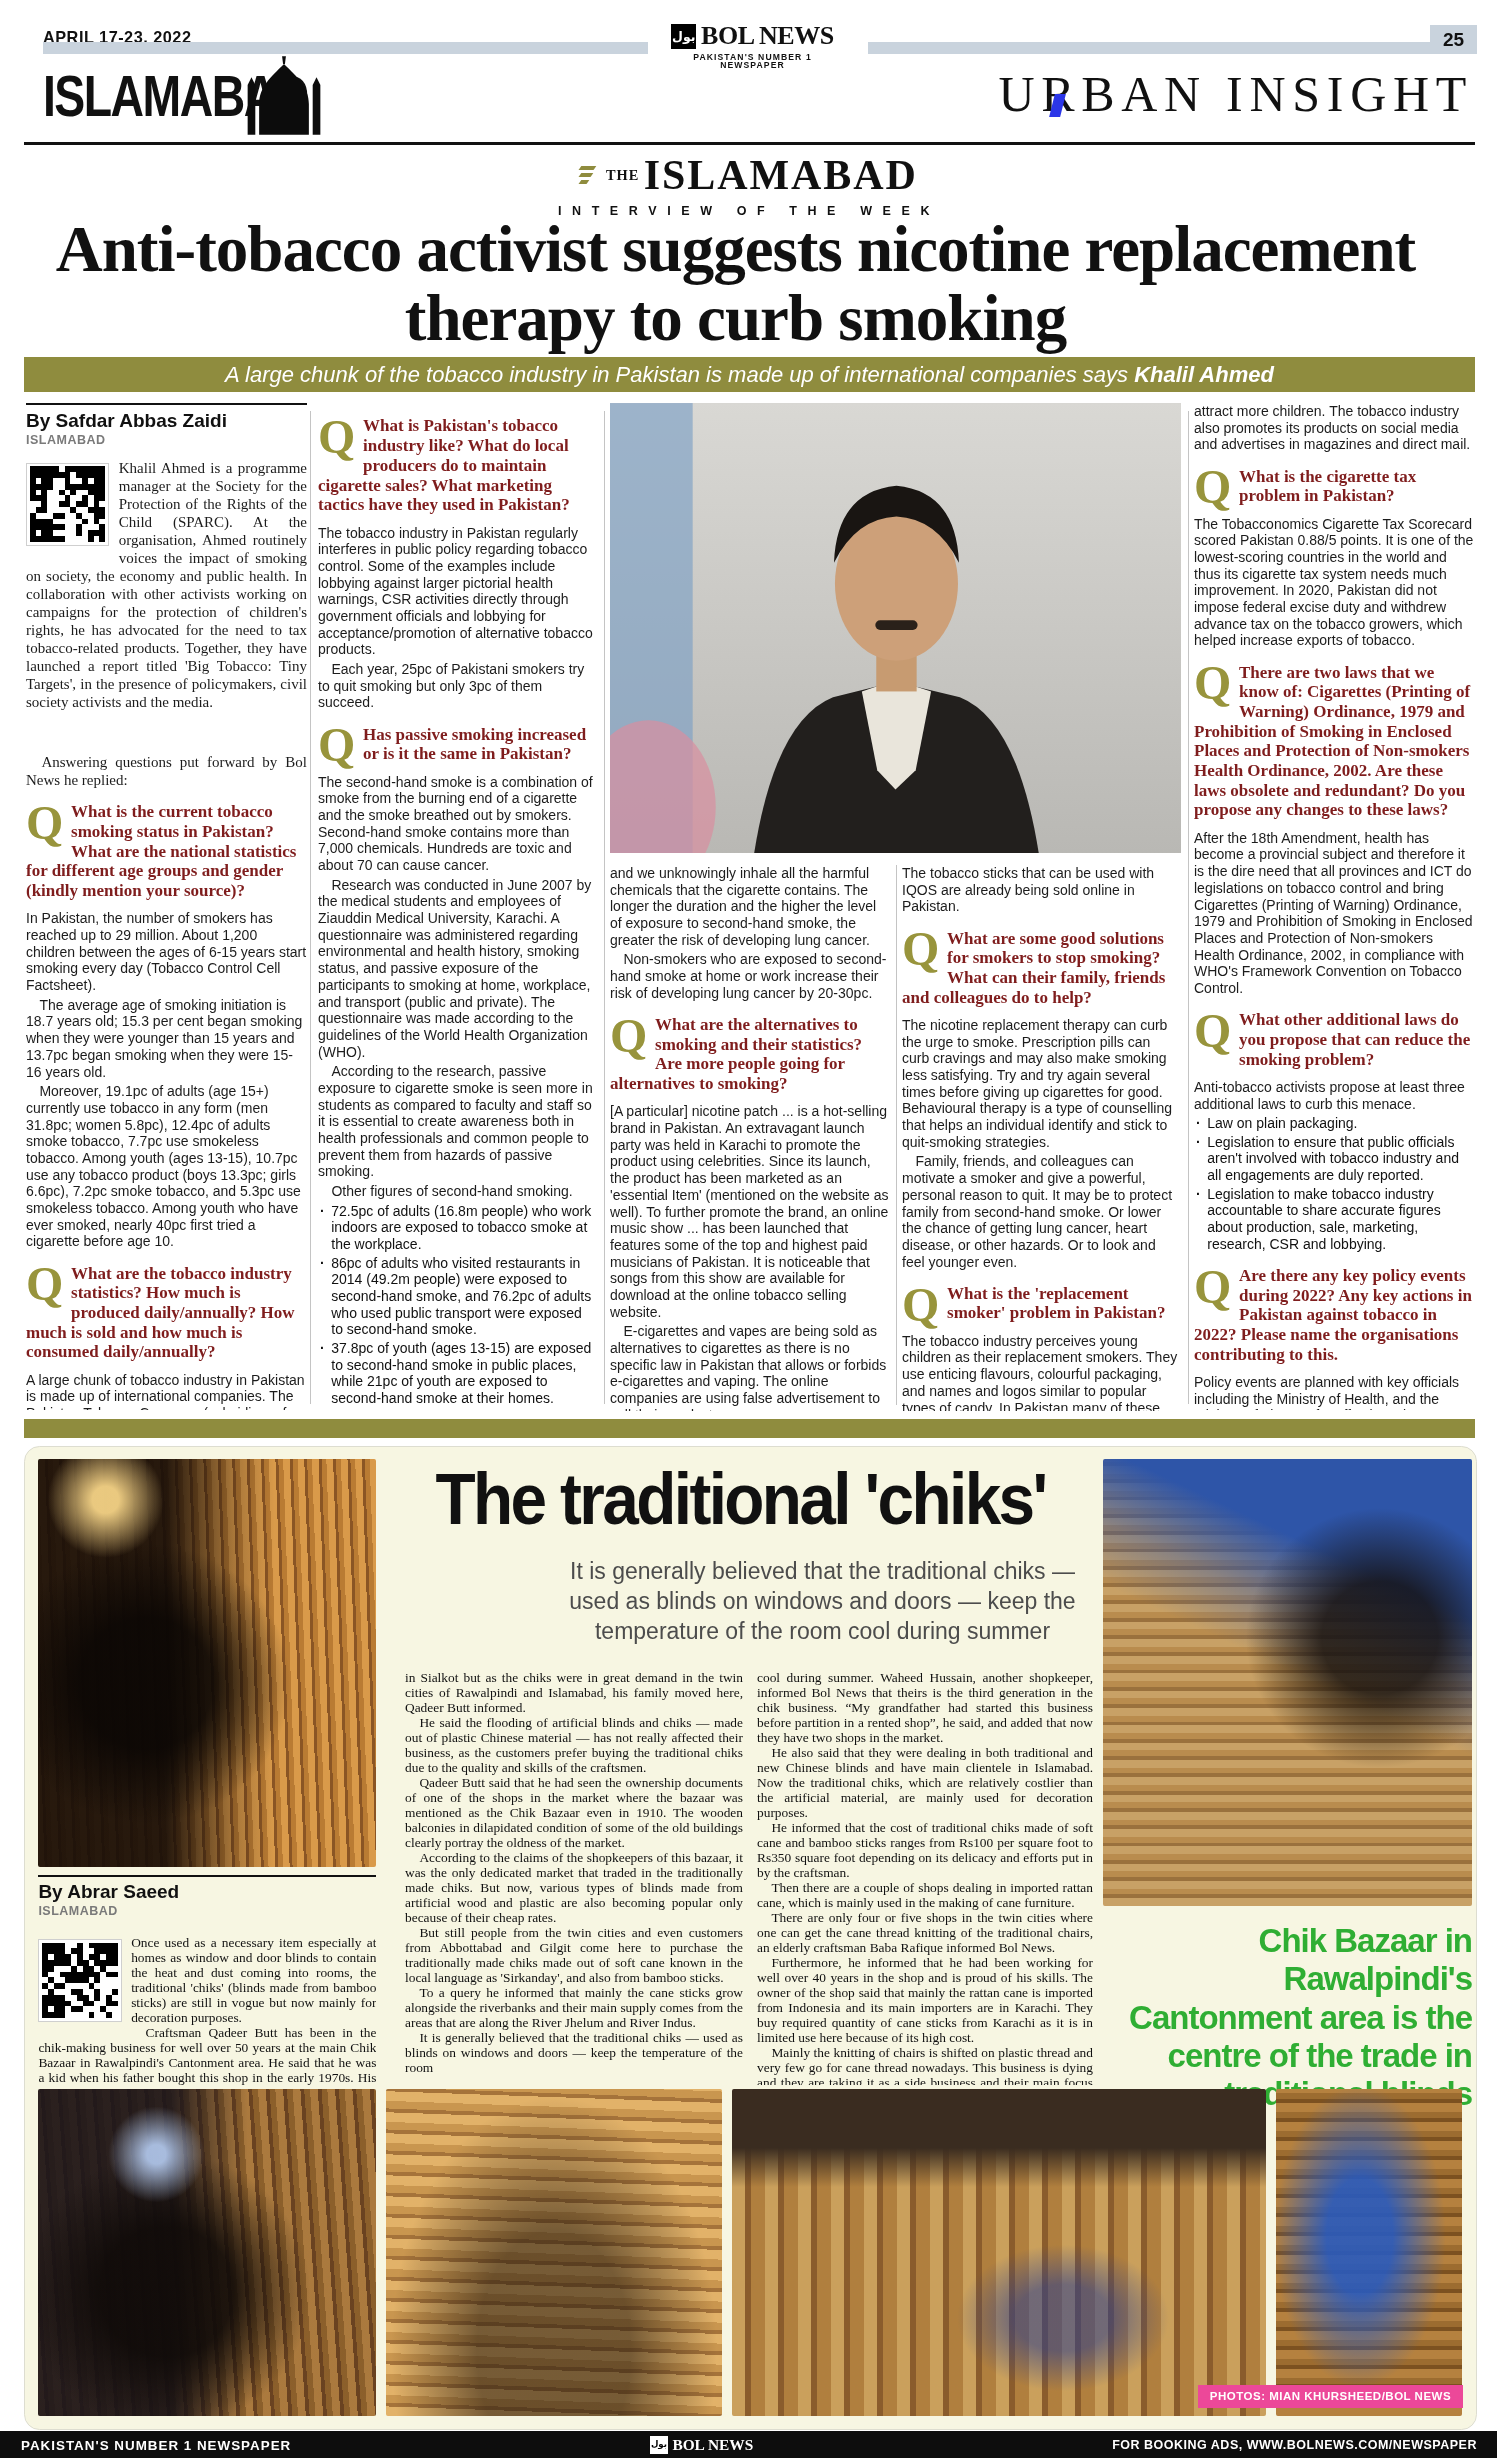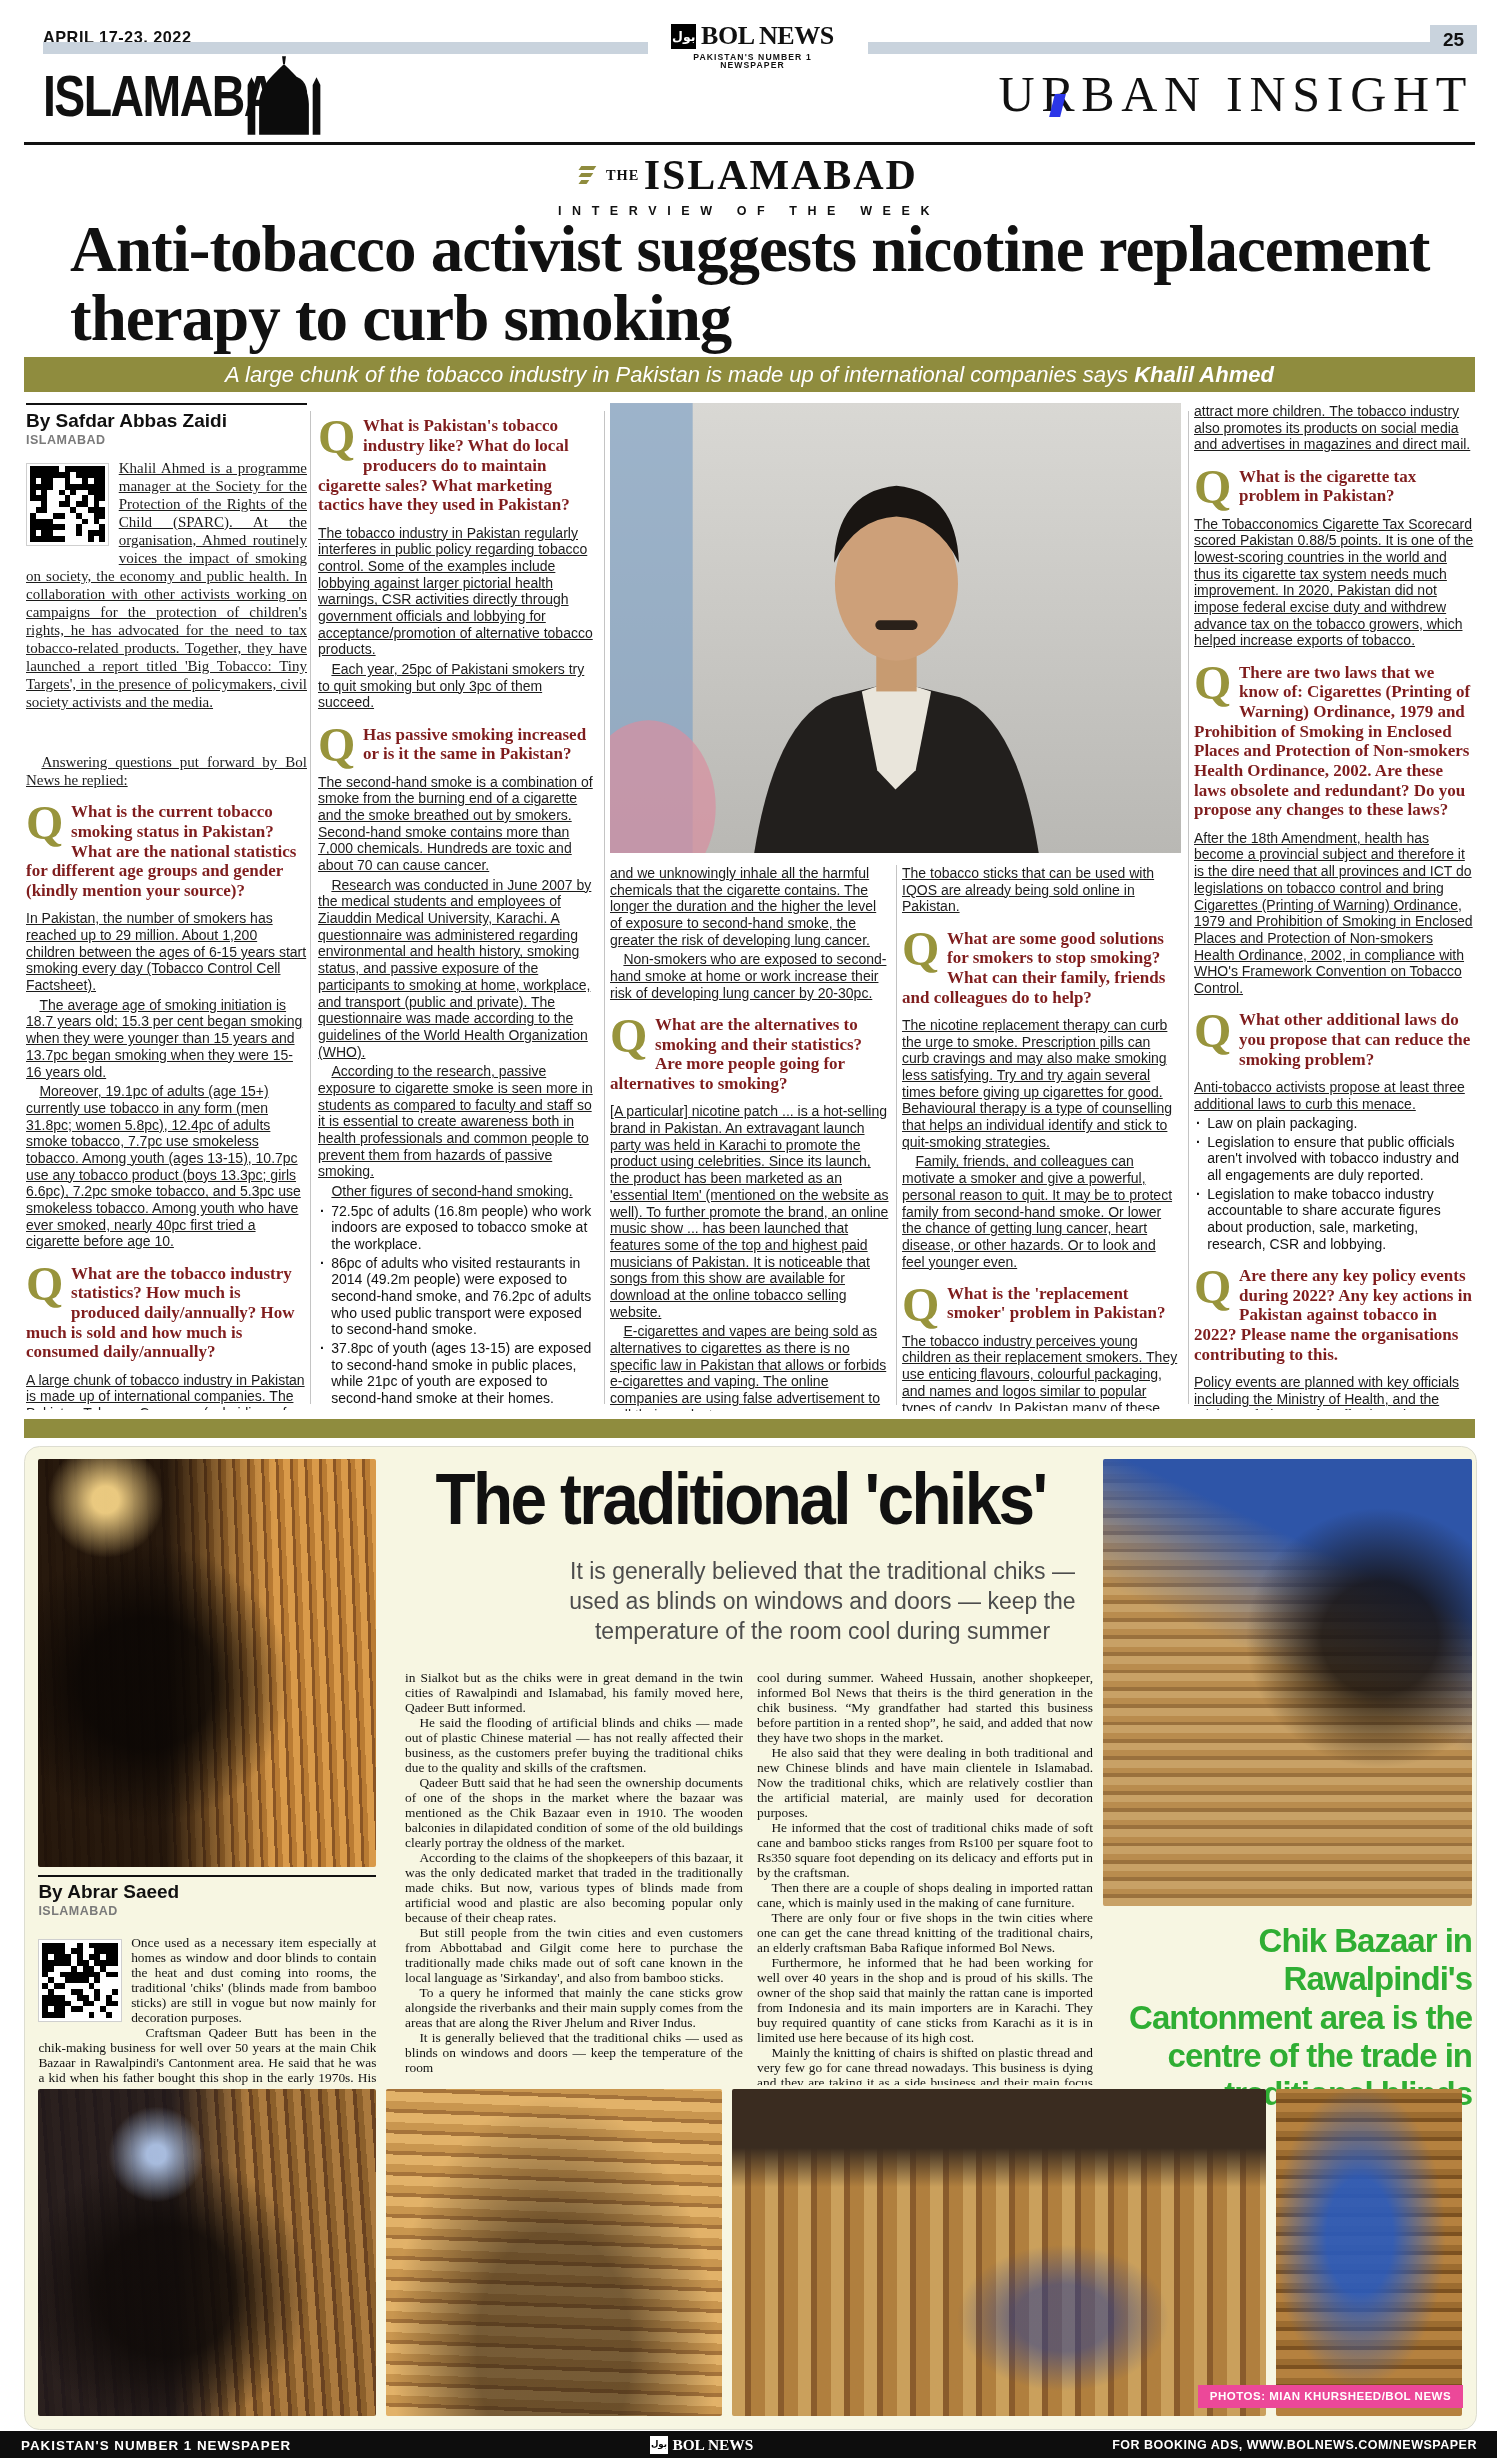--- a/index.html
+++ b/index.html
@@ -23,40 +23,40 @@
   .blue-accent{position:absolute;left:54px;top:25px;width:10.6px;height:23px;background:#2b36e8;transform:skewX(-14deg);}
   .rule1{position:absolute;left:24px;top:142px;width:1451px;height:2.9px;background:#111;}
   
   .kicker{position:absolute;left:0;top:154px;width:100%;text-align:center;}
   .chevs{display:inline-block;vertical-align:middle;margin-right:5.8px;}
   .chev{display:block;height:3.8px;background:#8f8c3e;transform:skewX(-35deg);margin:2.9px 0;}
   .kick-the{font:700 14.4px "Liberation Serif",serif;letter-spacing:1px;vertical-align:middle;}
   .kick-main{font:600 42px/1 "Liberation Serif",serif;letter-spacing:1.9px;vertical-align:middle;}
   .kick-sub{margin-top:7.7px;font:600 12.5px "Liberation Sans",sans-serif;letter-spacing:10.6px;}
   
-  .headline{position:absolute;left:70px;top:215px;width:1383px;text-align:left;
+  .headline{position:absolute;left:44px;top:215px;width:1383px;text-align:center;
             font:700 65px/1.06 "Liberation Serif",serif;letter-spacing:-1px;}
   .deck{position:absolute;left:24px;top:357px;width:1451px;height:35px;background:#8f8c3e;
         font:italic 500 22px/35px "Liberation Sans",sans-serif;color:#fff;text-align:center;}
   .deck b{font-weight:700;}
   
   .col{position:absolute;top:403px;height:1007px;overflow:hidden;}
   .c1{left:26px;width:281px;} .c2{left:318px;width:279px;}
   .c3{left:610px;top:865px;height:546px;width:279px;}
   .c4{left:902px;top:865px;height:546px;width:279px;}
   .c5{left:1194px;width:281px;}
   .vrule{position:absolute;width:1px;background:#c4c4c4;top:411px;height:993px;}
   .vr1{left:310px;} .vr2{left:604px;} .vr3{left:896px;top:865px;height:540px;} .vr4{left:1188px;}
   .byline-block{border-top:2.9px solid #111;padding-top:5.8px;margin-bottom:9.6px;}
   .byline{font:700 19px/1.1 "Liberation Sans",sans-serif;}
   .dateline{font:600 12.5px/1.4 "Liberation Sans",sans-serif;color:#7a7a7a;letter-spacing:0.5px;}
   .qr-grid{display:grid;grid-template-columns:repeat(13,5.8px);grid-auto-rows:5.8px;background:#fff;
            padding:2.9px;border:1px solid #cfcfcf;float:left;margin:3.8px 9.6px 3.8px 0;}
   .qr-grid i{display:block;} .qr-grid i.on{background:#000;}
-  .colflow p{margin:0 0 2.9px;font:400 14px/16.7px "Liberation Sans",sans-serif;color:#1c1c1c;clear:none;text-decoration:underline;}
+  .colflow p{margin:0 0 2.9px;font:400 14px/16.7px "Liberation Sans",sans-serif;color:#1c1c1c;clear:none;}
   .colflow p + p{text-indent:13.4px;}
   .colflow p.intro{font:400 15px/18px "Liberation Serif",serif;text-align:justify;text-indent:0;}
   .colflow p.intro + p.intro{text-indent:15.4px;margin-top:42px;}
   .qa{margin:13.4px 0 9.6px;clear:both;}
   .qmark{float:left;font:700 48px/38px "Liberation Serif",serif;color:#98943c;margin:1.9px 7.7px 0 0;}
   .qtext{font:700 17px/19.7px "Liberation Serif",serif;color:#7f1d1d;}
   .bullet{display:flex;gap:6.7px;font:400 14px/16.7px "Liberation Sans",sans-serif;margin:0 0 1.9px 1.9px;clear:both;}
   .bullet .dot{font-weight:700;}
   
   .photo{position:absolute;left:610px;top:403px;width:571px;height:450px;overflow:hidden;background:#c7c6c2;}

